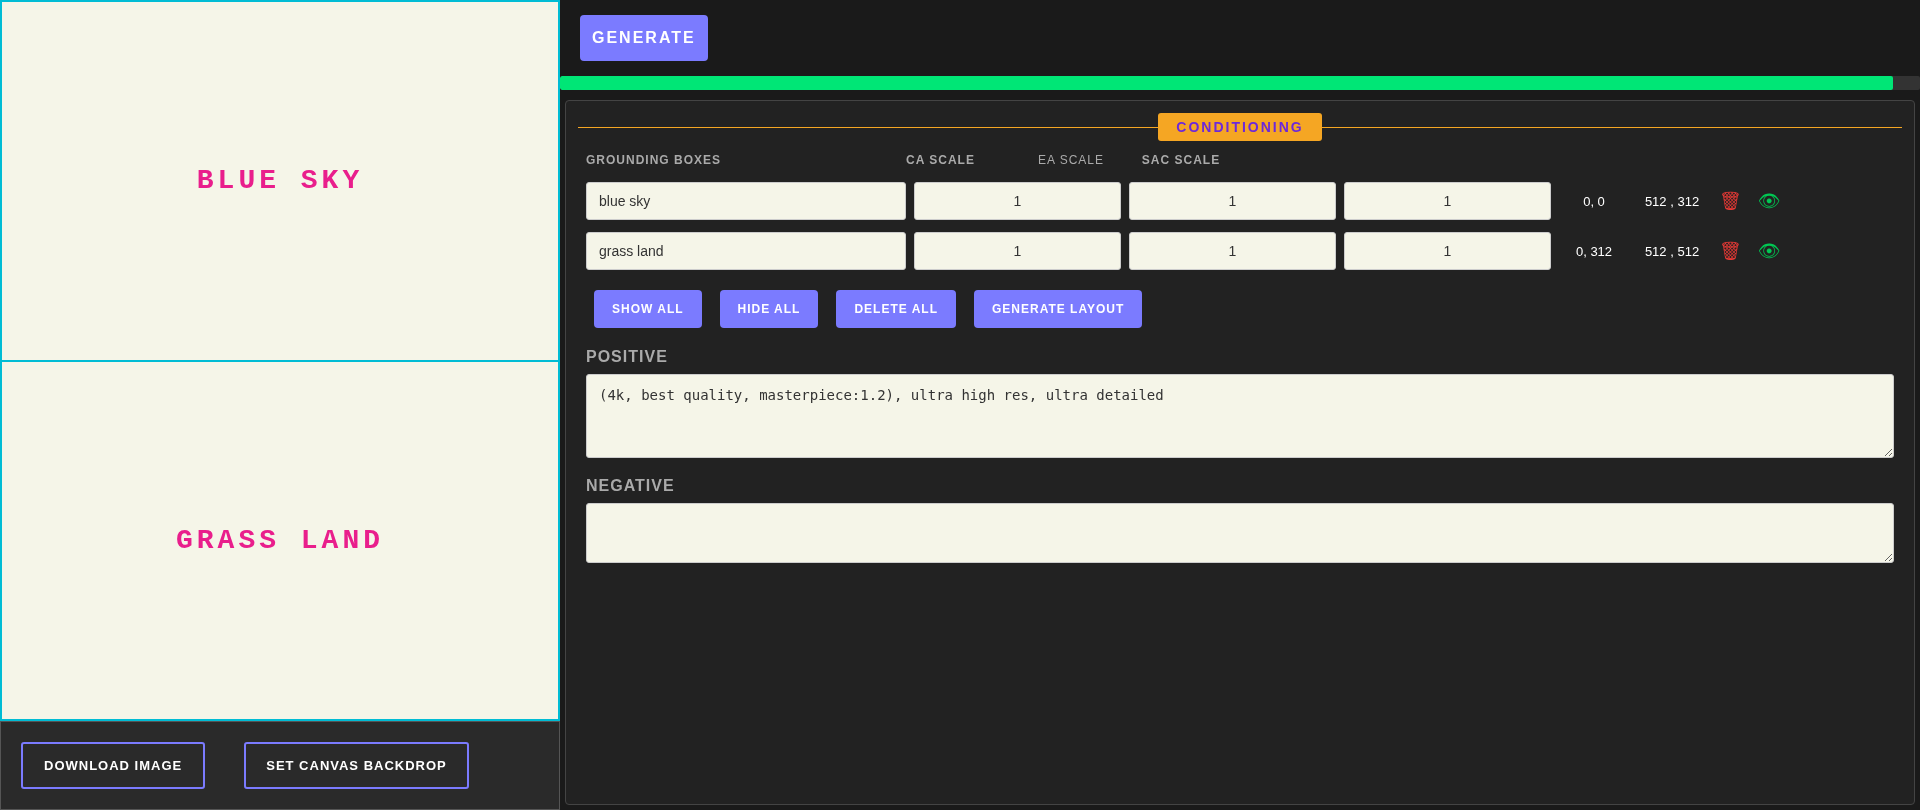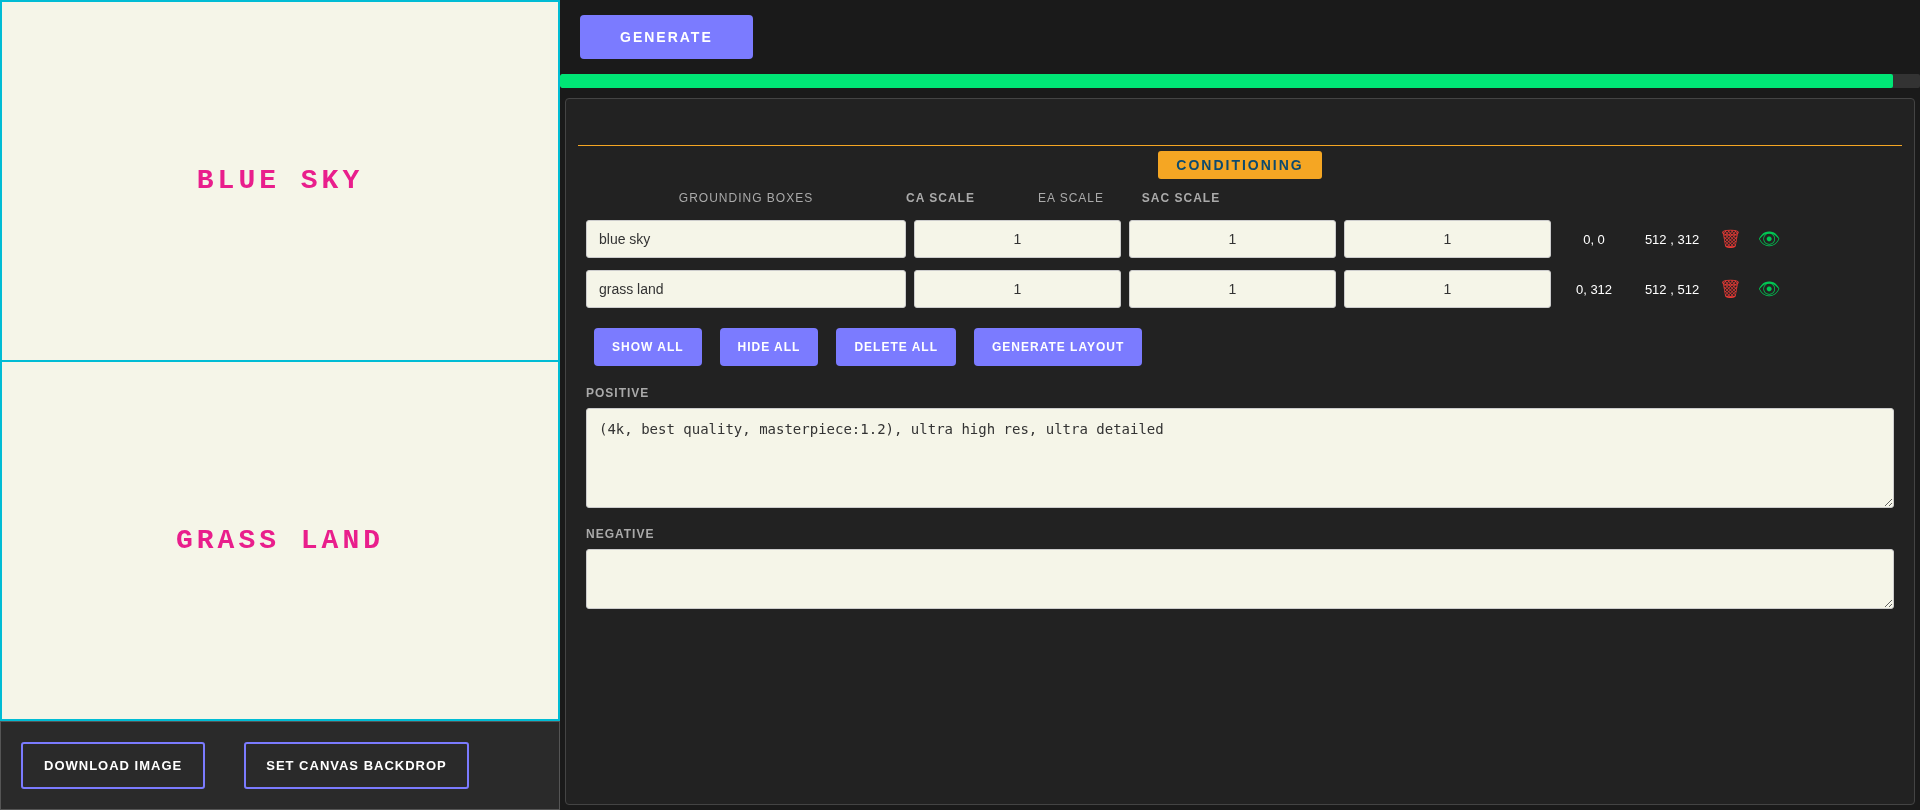--- a/index.html
+++ b/index.html
@@ -105,22 +105,22 @@
       background: #1a1a1a;
       padding: 15px 20px;
       display: flex;
       align-items: center;
     }
 
     .btn-generate {
       background: #7b7bff;
       color: #ffffff;
       border: none;
-      padding: 14px 40px;
-      font-size: 14px;
+      padding: 14px 12px;
+      font-size: 16px;
       font-weight: bold;
       letter-spacing: 2px;
       cursor: pointer;
       border-radius: 4px;
     }
 
     .progress-bar-container {
       background: #333;
       height: 14px;
       margin: 0 0 5px 0;
@@ -145,28 +145,27 @@
     }
 
     .conditioning-header {
       text-align: center;
       padding: 12px;
       position: relative;
     }
 
     .conditioning-badge {
       background: #f5a623;
-      color: #0c4a6e;
+      color: #6d28d9;
       font-weight: bold;
       font-size: 14px;
       letter-spacing: 2px;
       padding: 6px 18px;
       border-radius: 3px;
       display: inline-block;
-      margin-top: 40px;
     }
 
     .conditioning-line {
       position: absolute;
       top: 50%;
       left: 0;
       right: 0;
       height: 1px;
       background: #f5a623;
       z-index: 0;
@@ -185,23 +184,22 @@
       display: flex;
       align-items: center;
       margin-bottom: 15px;
       padding: 0 20px;
     }
 
     .col-label-boxes {
       flex: 0 0 320px;
       color: #aaa;
       font-size: 12px;
-      font-weight: normal;
-      letter-spacing: 1px;
-      text-align: center;
+      font-weight: bold;
+      letter-spacing: 1px;
     }
 
     .col-label-ca {
       flex: 0 0 110px;
       color: #aaa;
       font-size: 12px;
       font-weight: bold;
       letter-spacing: 1px;
       text-align: left;
     }
@@ -291,36 +289,36 @@
       padding: 12px 18px;
       font-size: 12px;
       font-weight: bold;
       letter-spacing: 1px;
       cursor: pointer;
       border-radius: 4px;
     }
 
     .section-label {
       color: #aaa;
-      font-size: 12px;
+      font-size: 16px;
       font-weight: bold;
       letter-spacing: 1px;
       margin: 0 20px 8px 20px;
     }
 
     .textarea-positive {
       width: calc(100% - 40px);
       margin: 0 20px;
       background: #f5f5e8;
       border: 1px solid #ccc;
       padding: 12px;
       font-size: 14px;
       color: #333;
       border-radius: 3px;
-      height: 100px;
+      height: 84px;
       resize: vertical;
     }
 
     .textarea-negative {
       width: calc(100% - 40px);
       margin: 0 20px;
       background: #f5f5e8;
       border: 1px solid #ccc;
       padding: 12px;
       font-size: 14px;

